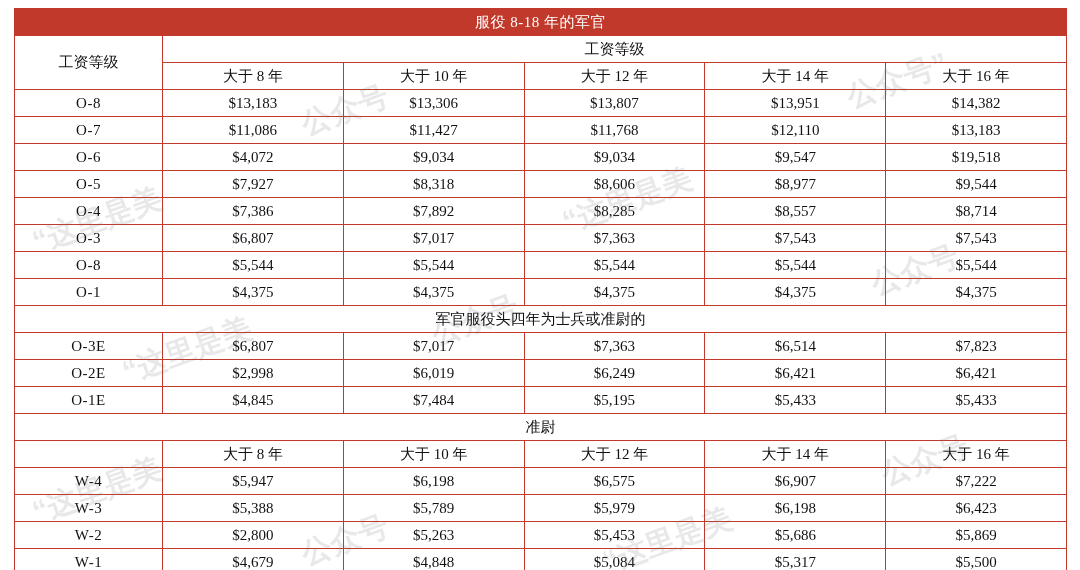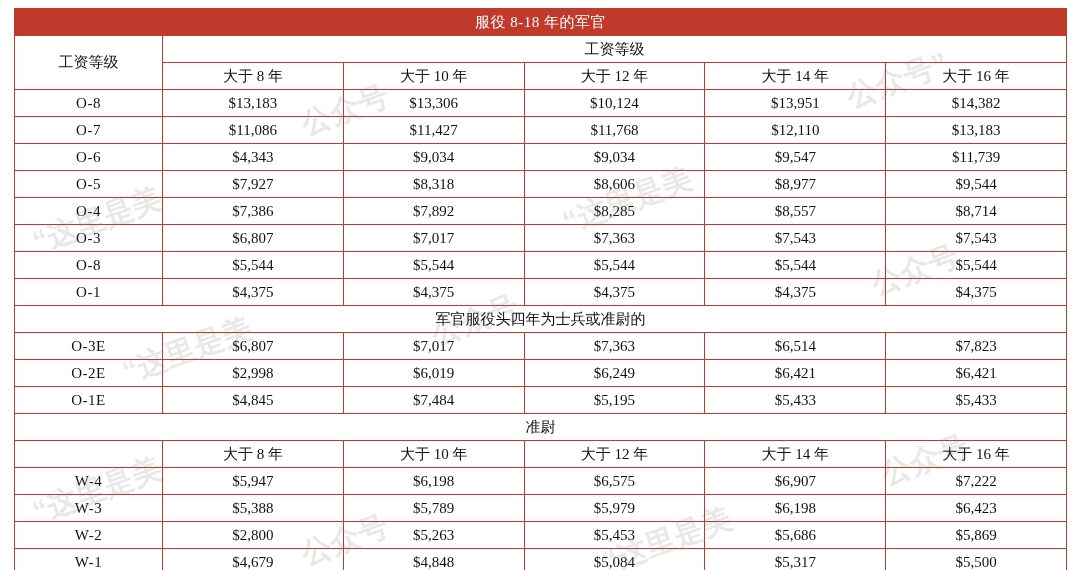--- a/index.html
+++ b/index.html
@@ -134,39 +134,39 @@
         <td class="subhdr">大于 10 年</td>
         <td class="subhdr">大于 12 年</td>
         <td class="subhdr">大于 14 年</td>
         <td class="subhdr">大于 16 年</td>
       </tr>
 
       <tr>
         <td class="grade">O-8</td>
         <td class="money">$13,183</td>
         <td class="money">$13,306</td>
-        <td class="money">$10,124</td>
+        <td class="money">$13,807</td>
         <td class="money">$13,951</td>
         <td class="money">$14,382</td>
       </tr>
       <tr>
         <td class="grade">O-7</td>
         <td class="money">$11,086</td>
         <td class="money">$11,427</td>
         <td class="money">$11,768</td>
         <td class="money">$12,110</td>
         <td class="money">$13,183</td>
       </tr>
       <tr>
         <td class="grade">O-6</td>
-        <td class="money">$4,343</td>
+        <td class="money">$4,072</td>
         <td class="money">$9,034</td>
         <td class="money">$9,034</td>
         <td class="money">$9,547</td>
-        <td class="money">$11,739</td>
+        <td class="money">$19,518</td>
       </tr>
       <tr>
         <td class="grade">O-5</td>
         <td class="money">$7,927</td>
         <td class="money">$8,318</td>
         <td class="money">$8,606</td>
         <td class="money">$8,977</td>
         <td class="money">$9,544</td>
       </tr>
       <tr>

